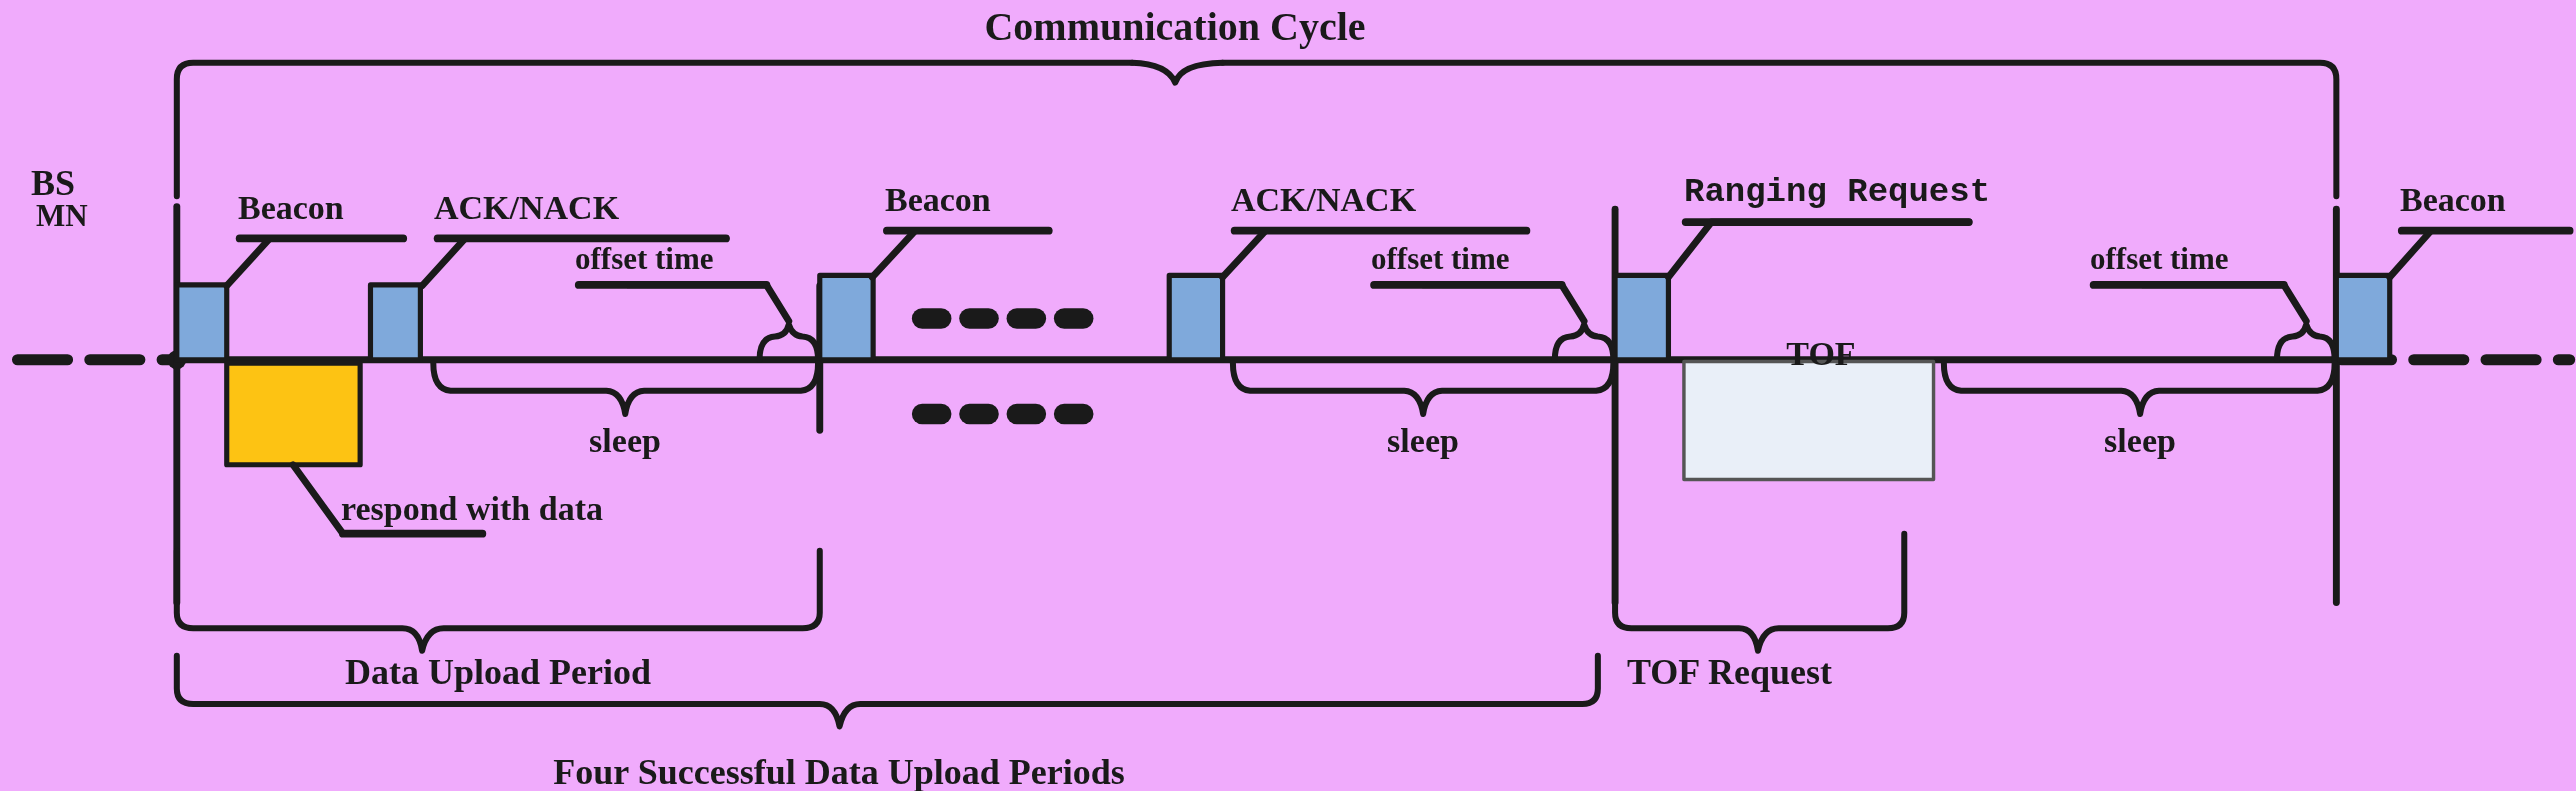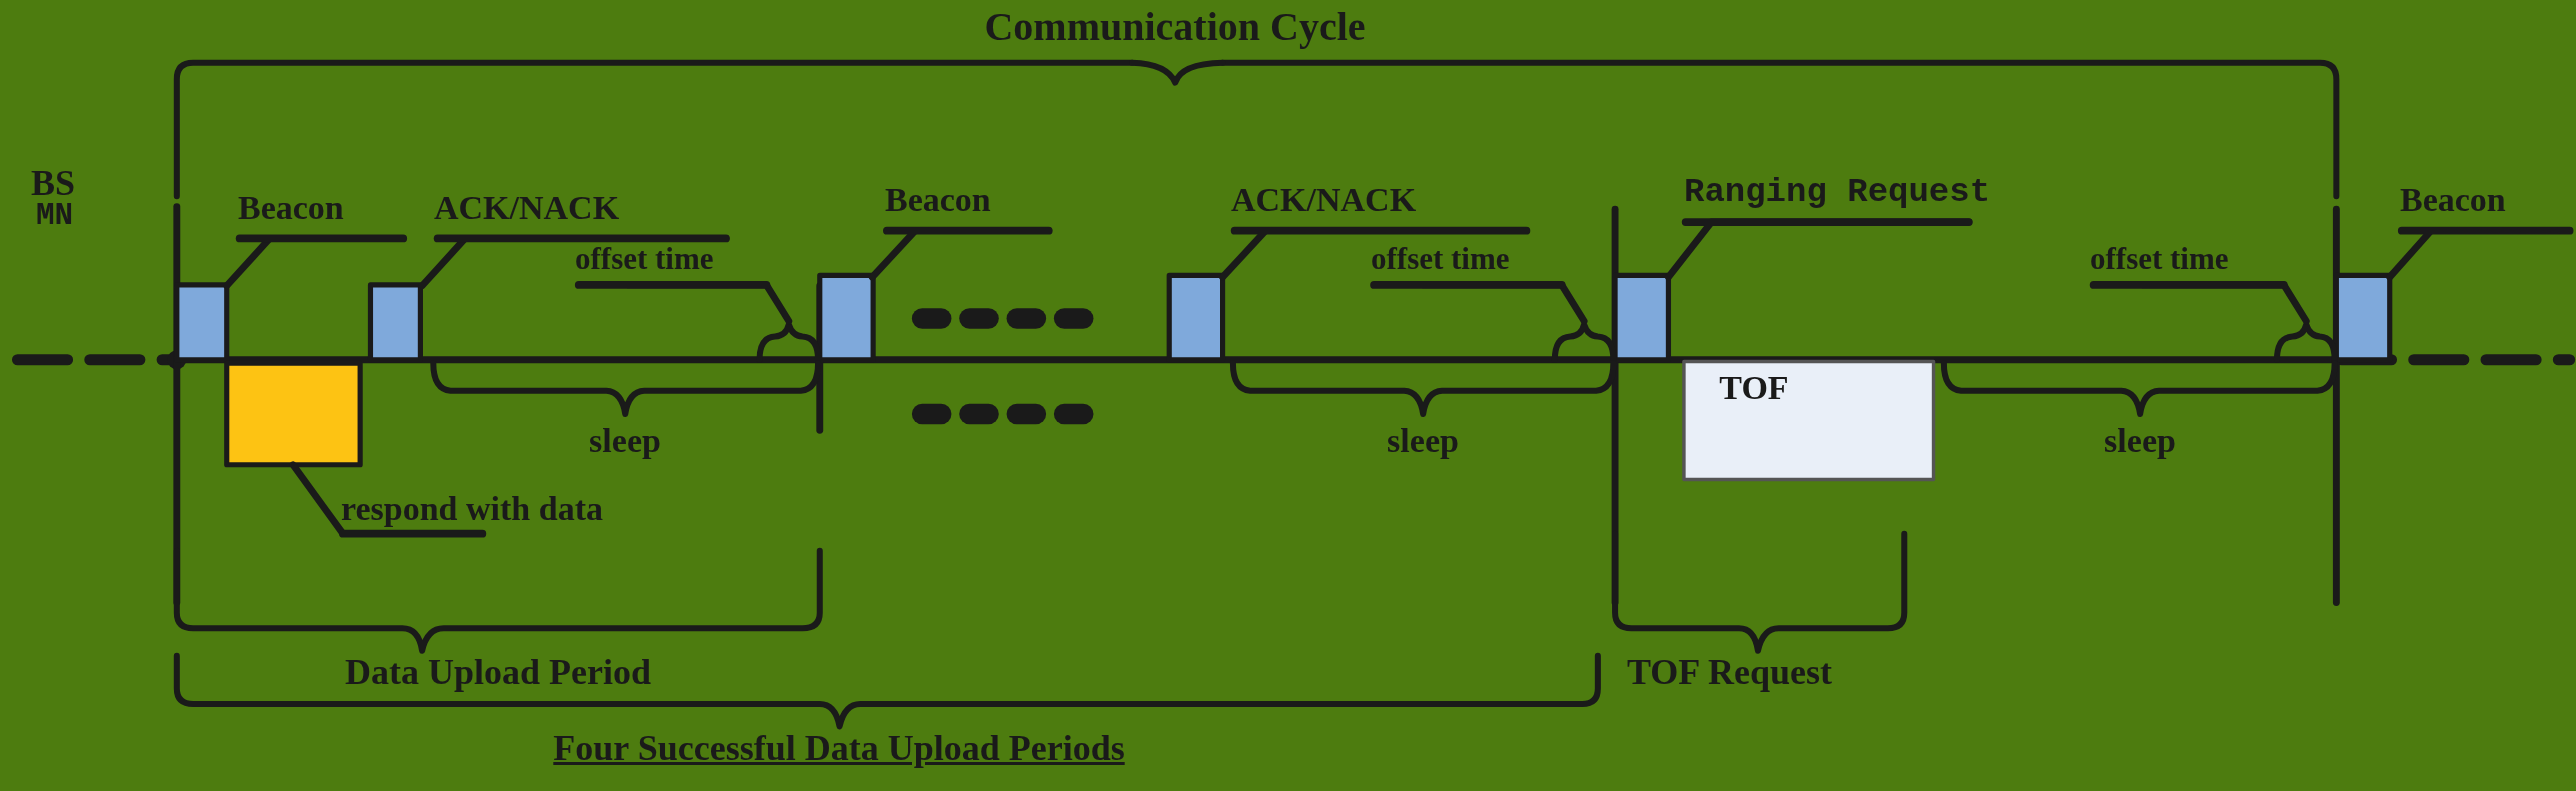--- a/index.html
+++ b/index.html
@@ -1,18 +1,18 @@
 <!DOCTYPE html>
 <html style="font-size:13.8px"><head>
 <meta charset="utf-8">
 <style>
   html,body{margin:0;padding:0;background:#ffffff;}
   body{width:2576px;height:791px;overflow:hidden;
        font-family:"Liberation Serif","DejaVu Serif",serif;}
-  #stage{position:relative;width:2576px;height:791px;background:#4d7c0f;}
+  #stage{position:relative;width:2576px;height:791px;background:#f0abfc;}
   svg.diagram{position:absolute;inset:0;width:2576px;height:791px;display:block;}
   .lbl{position:absolute;font-weight:700;color:#1a1a1a;white-space:nowrap;
        font-family:"Liberation Serif","DejaVu Serif",serif;line-height:1;}
   .lbl-title{font-size:40px;}
   .lbl-big{font-size:36px;}
   .lbl-mid{font-size:34px;}
   .lbl-sm{font-size:31px;}
   .ctr{transform:translateX(-50%);}
 </style>
 </head>
@@ -110,43 +110,43 @@
         <rect x="1114" y="469" width="46" height="24" rx="12"></rect>
         <rect x="1169" y="469" width="46" height="24" rx="12"></rect>
         <rect x="1224" y="469" width="46" height="24" rx="12"></rect>
       </g>
     </g>
   </svg>
 
   <div class="lbl lbl-title ctr" style="left:1175px;top:6.9px;">Communication Cycle</div>
 
   <div class="lbl lbl-big" style="left:31px;top:165px;">BS</div>
-  <div class="lbl lbl-sm" style="left:36px;top:200px;font-family:Liberation Mono, monospace;">MN</div>
+  <div class="lbl lbl-sm" style="left:36px;top:200px;">MN</div>
 
   <div class="lbl lbl-mid" style="left:238px;top:191px;">Beacon</div>
   <div class="lbl lbl-mid" style="left:434px;top:191px;">ACK/NACK</div>
   <div class="lbl lbl-sm" style="left:575px;top:243px;">offset time</div>
 
   <div class="lbl lbl-mid" style="left:885px;top:183px;">Beacon</div>
   <div class="lbl lbl-mid" style="left:1231px;top:183px;">ACK/NACK</div>
   <div class="lbl lbl-sm" style="left:1371px;top:243px;">offset time</div>
 
   <div class="lbl lbl-mid" style="left:1684px;top:175px;font-family:Liberation Mono, monospace;">Ranging Request</div>
   <div class="lbl lbl-sm" style="left:2090px;top:243px;">offset time</div>
 
   <div class="lbl lbl-mid" style="left:2400px;top:183px;">Beacon</div>
 
-  <div class="lbl lbl-mid ctr" style="left:1754px;top:337px;margin-top:34px;">TOF</div>
+  <div class="lbl lbl-mid ctr" style="left:1821px;top:337px;">TOF</div>
 
   <div class="lbl lbl-mid ctr" style="left:625px;top:424px;">sleep</div>
   <div class="lbl lbl-mid ctr" style="left:1423px;top:424px;">sleep</div>
   <div class="lbl lbl-mid ctr" style="left:2140px;top:424px;">sleep</div>
 
   <div class="lbl lbl-big ctr" style="left:498px;top:654px;">Data Upload Period</div>
 
   <div class="lbl lbl-mid" style="left:341px;top:492px;">respond with data</div>
 
   <div class="lbl lbl-big" style="left:1627px;top:654px;">TOF Request</div>
 
-  <div class="lbl lbl-big ctr" style="left:839px;top:730px;text-decoration:underline;">Four Successful Data Upload Periods</div>
+  <div class="lbl lbl-big ctr" style="left:839px;top:754px;">Four Successful Data Upload Periods</div>
 
 </div>
 
 
 </body></html>

